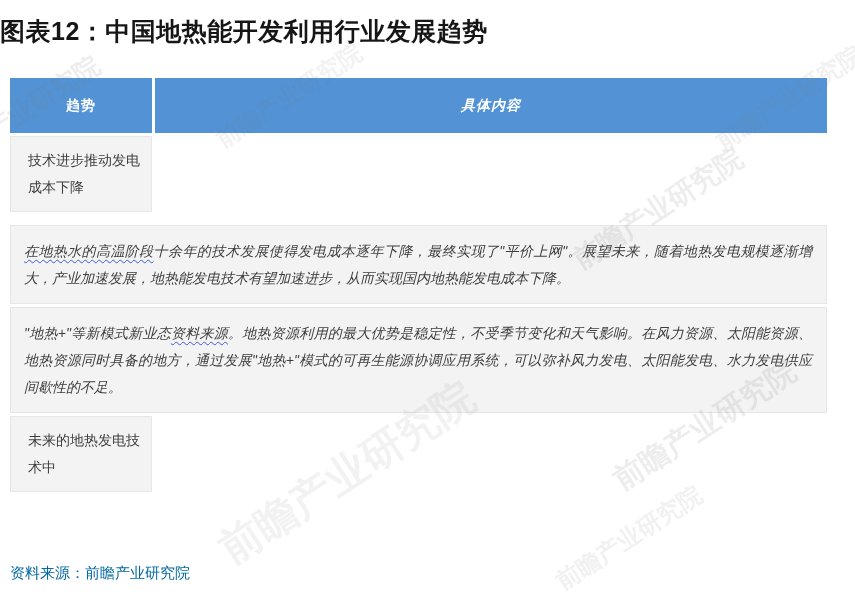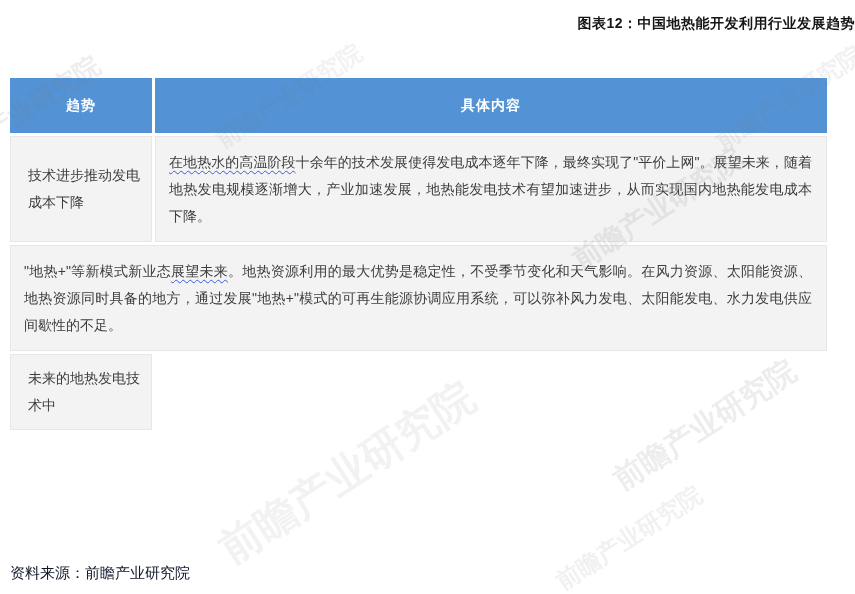--- a/index.html
+++ b/index.html
@@ -4,44 +4,44 @@
 <style>
   html, body { margin:0; padding:0; }
   body {
     width:855px; height:594px;
     background:#ffffff;
     font-family:"Liberation Sans", sans-serif;
     position:relative;
     overflow:hidden;
   }
   .title {
-    text-align:right;
-    font-size:14px;
+    text-align:left;
+    font-size:25px;
     font-weight:bold;
     color:#161616;
     padding-top:15px;
     letter-spacing:0.5px;
   }
   .table {
     position:absolute;
     left:10px; right:28px; top:62px;margin-top:16px;
   }
   .thead { display:flex; gap:3px; }
   .th {
     background:var(--header-bg, #5292D5);
     color:var(--header-text, #ffffff);
     font-weight:bold;
     font-size:14px;
     display:flex; align-items:center; justify-content:center;
     height:55px;
     letter-spacing:1px;
   }
   .col-trend { width:142px; flex:none; box-sizing:border-box; }
-  .col-content { flex:1; }
-  .tr { display:flex; gap:3px; margin-top:3px; }
+  .col-content { flex:1;font-style:italic; }
+  .tr { display:flex; gap:13px; margin-top:3px;flex-direction:column; }
   .td {
     background:var(--row-bg, #F3F3F3);
     border:1px solid #e7e7e7;
     box-sizing:border-box;
     font-size:14px;
     color:var(--body-text, #3D3D3D);
     line-height:27px;
   }
   .td.col-trend {
     display:flex; align-items:center;
@@ -64,21 +64,21 @@
     text-decoration-style:wavy;
     text-decoration-color:var(--underline-red, #E03131);
     text-decoration-thickness:1px;
     text-underline-offset:3px;
   }
   .footer {
     position:absolute;
     left:10px; right:12px; bottom:11px;
     display:flex; justify-content:space-between; align-items:baseline;
     font-size:15px;
-    color:#0f172a;
+    color:#0369a1;
   }
   .wm {
     position:absolute;
     color:rgba(128,128,128,0.14);
     transform:rotate(-33deg);
     white-space:nowrap;
     pointer-events:none;
     font-weight:bold;
     z-index:5;
   }
@@ -103,21 +103,21 @@
       <div class="th col-content">具体内容</div>
     </div>
     <div id="tbody">
         <div class="tr">
           <div class="td col-trend">
             <div class="inner"><span>技术进步推动发电成本下降</span></div>
           </div>
           <div class="td col-content"><span class="u-blue">在地热水的高温阶段</span><span>十余年的技术发展使得发电成本逐年下降，最终实现了"平价上网"。展望未来，随着地热发电规模逐渐增大，产业加速发展，地热能发电技术有望加速进步，从而实现国内地热能发电成本下降。</span></div>
         </div>
         <div class="tr">
-          <div class="td col-content"><span>"地热+"等新模式新业态</span><span class="u-blue">展望未来</span><span>。地热资源利用的最大优势是稳定性，不受季节变化和天气影响。在风力资源、太阳能资源、地热资源同时具备的地方，通过发展"地热+"模式的可再生能源协调应用系统，可以弥补风力发电、太阳能发电、水力发电供应间歇性的不足。</span></div>
+          <div class="td col-content"><span>"地热+"等新模式新业态</span><span class="u-blue">资料来源</span><span>。地热资源利用的最大优势是稳定性，不受季节变化和天气影响。在风力资源、太阳能资源、地热资源同时具备的地方，通过发展"地热+"模式的可再生能源协调应用系统，可以弥补风力发电、太阳能发电、水力发电供应间歇性的不足。</span></div>
         </div>
         <div class="tr">
           <div class="td col-trend">
             <div class="inner"><span>未来的地热发电技术中</span></div>
           </div>
         </div>
       </div>
   </div>
 
   <div class="footer">

